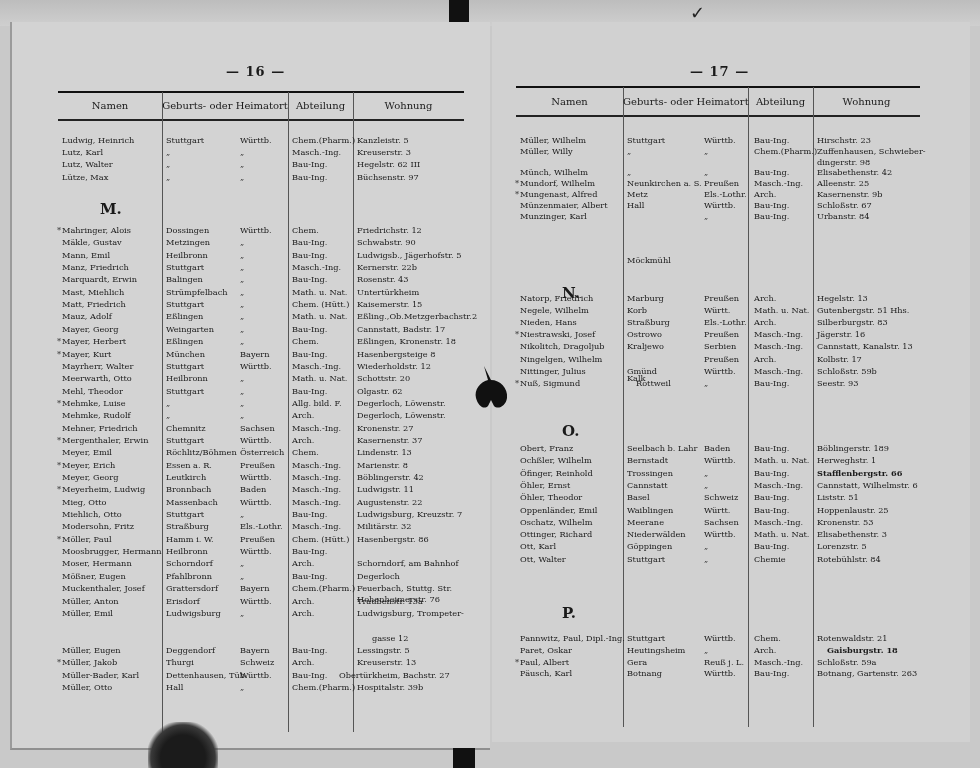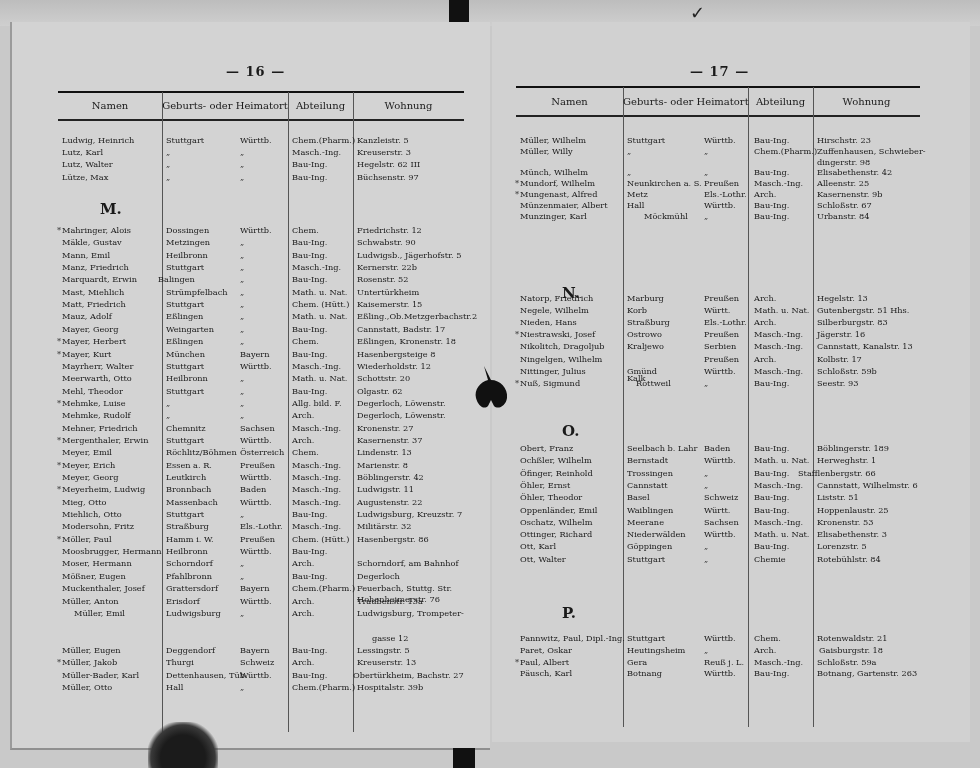--- a/index.html
+++ b/index.html
@@ -136,24 +136,24 @@
         <span style="left: 45px;"></span>
         <span style="left: 50px;">Manz, Friedrich</span>
         <span style="left: 154px;">Stuttgart</span>
         <span style="left: 228px;">„</span>
         <span style="left: 280px;">Masch.-Ing.</span>
         <span style="left: 345px;">Kernerstr. 22b</span>
       </div>
       <div class="row" style="left: 0px; top: 251.4px; width: 478px;">
         <span style="left: 45px;"></span>
         <span style="left: 50px;">Marquardt, Erwin</span>
-        <span style="left: 146px; text-align: right;">Balingen</span>
-        <span style="left: 228px;">„</span>
-        <span style="left: 280px;">Bau-Ing.</span>
-        <span style="left: 345px;">Rosenstr. 52</span>
+        <span style="left: 154px; text-align: right;">Balingen</span>
+        <span style="left: 228px;">„</span>
+        <span style="left: 280px;">Bau-Ing.</span>
+        <span style="left: 345px;">Rosenstr. 43</span>
       </div>
       <div class="row" style="left: 0px; top: 263.75px; width: 478px;">
         <span style="left: 45px;"></span>
         <span style="left: 50px;">Mast, Miehlich</span>
         <span style="left: 154px;">Strümpfelbach</span>
         <span style="left: 228px;">„</span>
         <span style="left: 280px;">Math. u. Nat.</span>
         <span style="left: 345px;">Untertürkheim</span>
       </div>
       <div class="row" style="left: 0px; top: 276.1px; width: 478px;">
@@ -351,21 +351,21 @@
       <div class="row" style="left: 0px; top: 572.5px; width: 478px;">
         <span style="left: 45px;"></span>
         <span style="left: 50px;">Müller, Anton</span>
         <span style="left: 154px;">Erisdorf</span>
         <span style="left: 228px;">Württb.</span>
         <span style="left: 280px;">Arch.</span>
         <span style="left: 345px;">Traubenstr. 13a</span>
       </div>
       <div class="row" style="left: 0px; top: 584.85px; width: 478px;">
         <span style="left: 45px;"></span>
-        <span style="left: 62px; text-align: center;">Müller, Emil</span>
+        <span style="left: 50px; text-align: center;">Müller, Emil</span>
         <span style="left: 154px;">Ludwigsburg</span>
         <span style="left: 228px;">„</span>
         <span style="left: 280px;">Arch.</span>
         <span style="left: 345px;">Ludwigsburg, Trompeter-</span>
       </div>
     </div>
   <div class="row" style="left:0; top:610px; width:478px;">
     <span style="left:360px;">gasse 12</span>
   </div>
   <div id="left-bottom">
@@ -384,21 +384,21 @@
         <span style="left: 228px;">Schweiz</span>
         <span style="left: 280px;">Arch.</span>
         <span style="left: 345px;">Kreuserstr. 13</span>
       </div>
       <div class="row" style="left: 0px; top: 646.6px; width: 478px;">
         <span style="left: 45px;"></span>
         <span style="left: 50px;">Müller-Bader, Karl</span>
         <span style="left: 154px;">Dettenhausen, Tüb.</span>
         <span style="left: 228px;">Württb.</span>
         <span style="left: 280px;">Bau-Ing.</span>
-        <span style="left: 341px; text-align: center;">Obertürkheim, Bachstr. 27</span>
+        <span style="left: 327px; text-align: center;">Obertürkheim, Bachstr. 27</span>
       </div>
       <div class="row" style="left: 0px; top: 658.9px; width: 478px;">
         <span style="left: 45px;"></span>
         <span style="left: 50px;">Müller, Otto</span>
         <span style="left: 154px;">Hall</span>
         <span style="left: 228px;">„</span>
         <span style="left: 280px;">Chem.(Pharm.)</span>
         <span style="left: 345px;">Hospitalstr. 39b</span>
       </div>
     </div>
@@ -468,21 +468,21 @@
         <span style="left: 23px;"></span>
         <span style="left: 28px;">Münzenmaier, Albert</span>
         <span style="left: 135px;">Hall</span>
         <span style="left: 212px;">Württb.</span>
         <span style="left: 262px;">Bau-Ing.</span>
         <span style="left: 325px;">Schloßstr. 67</span>
       </div>
       <div class="row" style="left: 0px; top: 187.6px; width: 478px;">
         <span style="left: 23px;"></span>
         <span style="left: 28px;">Munzinger, Karl</span>
-        <span style="left: 152px;">Möckmühl</span>
+        <span style="left: 135px; margin-top: 44px;">Möckmühl</span>
         <span style="left: 212px;">„</span>
         <span style="left: 262px;">Bau-Ing.</span>
         <span style="left: 325px;">Urbanstr. 84</span>
       </div>
     </div>
   <div class="letter" style="left:70px; top:262px;">N.</div>
   <div id="right-n">
       <div class="row" style="left: 0px; top: 270px; width: 478px;">
         <span style="left: 23px;"></span>
         <span style="left: 28px;">Natorp, Friedrich</span>
@@ -565,21 +565,21 @@
         <span style="left: 212px;">Württb.</span>
         <span style="left: 262px;">Math. u. Nat.</span>
         <span style="left: 325px;">Herweghstr. 1</span>
       </div>
       <div class="row" style="left: 0px; top: 444.6px; width: 478px;">
         <span style="left: 23px;"></span>
         <span style="left: 28px;">Öfinger, Reinhold</span>
         <span style="left: 135px;">Trossingen</span>
         <span style="left: 212px;">„</span>
         <span style="left: 262px;">Bau-Ing.</span>
-        <span style="left: 306px;">Stafflenbergstr. 66</span>
+        <span style="left: 325px; font-weight: bold;">Stafflenbergstr. 66</span>
       </div>
       <div class="row" style="left: 0px; top: 456.9px; width: 478px;">
         <span style="left: 23px;"></span>
         <span style="left: 28px;">Öhler, Ernst</span>
         <span style="left: 135px;">Cannstatt</span>
         <span style="left: 212px;">„</span>
         <span style="left: 262px;">Masch.-Ing.</span>
         <span style="left: 325px;">Cannstatt, Wilhelmstr. 6</span>
       </div>
       <div class="row" style="left: 0px; top: 469.2px; width: 478px;">
@@ -640,21 +640,21 @@
         <span style="left: 212px;">Württb.</span>
         <span style="left: 262px;">Chem.</span>
         <span style="left: 325px;">Rotenwaldstr. 21</span>
       </div>
       <div class="row" style="left: 0px; top: 621.8px; width: 478px;">
         <span style="left: 23px;"></span>
         <span style="left: 28px;">Paret, Oskar</span>
         <span style="left: 135px;">Heutingsheim</span>
         <span style="left: 212px;">„</span>
         <span style="left: 262px;">Arch.</span>
-        <span style="left: 327px;">Gaisburgstr. 18</span>
+        <span style="left: 335px; font-weight: bold;">Gaisburgstr. 18</span>
       </div>
       <div class="row" style="left: 0px; top: 633.6px; width: 478px;">
         <span style="left: 23px;">*</span>
         <span style="left: 28px;">Paul, Albert</span>
         <span style="left: 135px;">Gera</span>
         <span style="left: 212px;">Reuß j. L.</span>
         <span style="left: 262px;">Masch.-Ing.</span>
         <span style="left: 325px;">Schloßstr. 59a</span>
       </div>
       <div class="row" style="left: 0px; top: 645.4px; width: 478px;">

